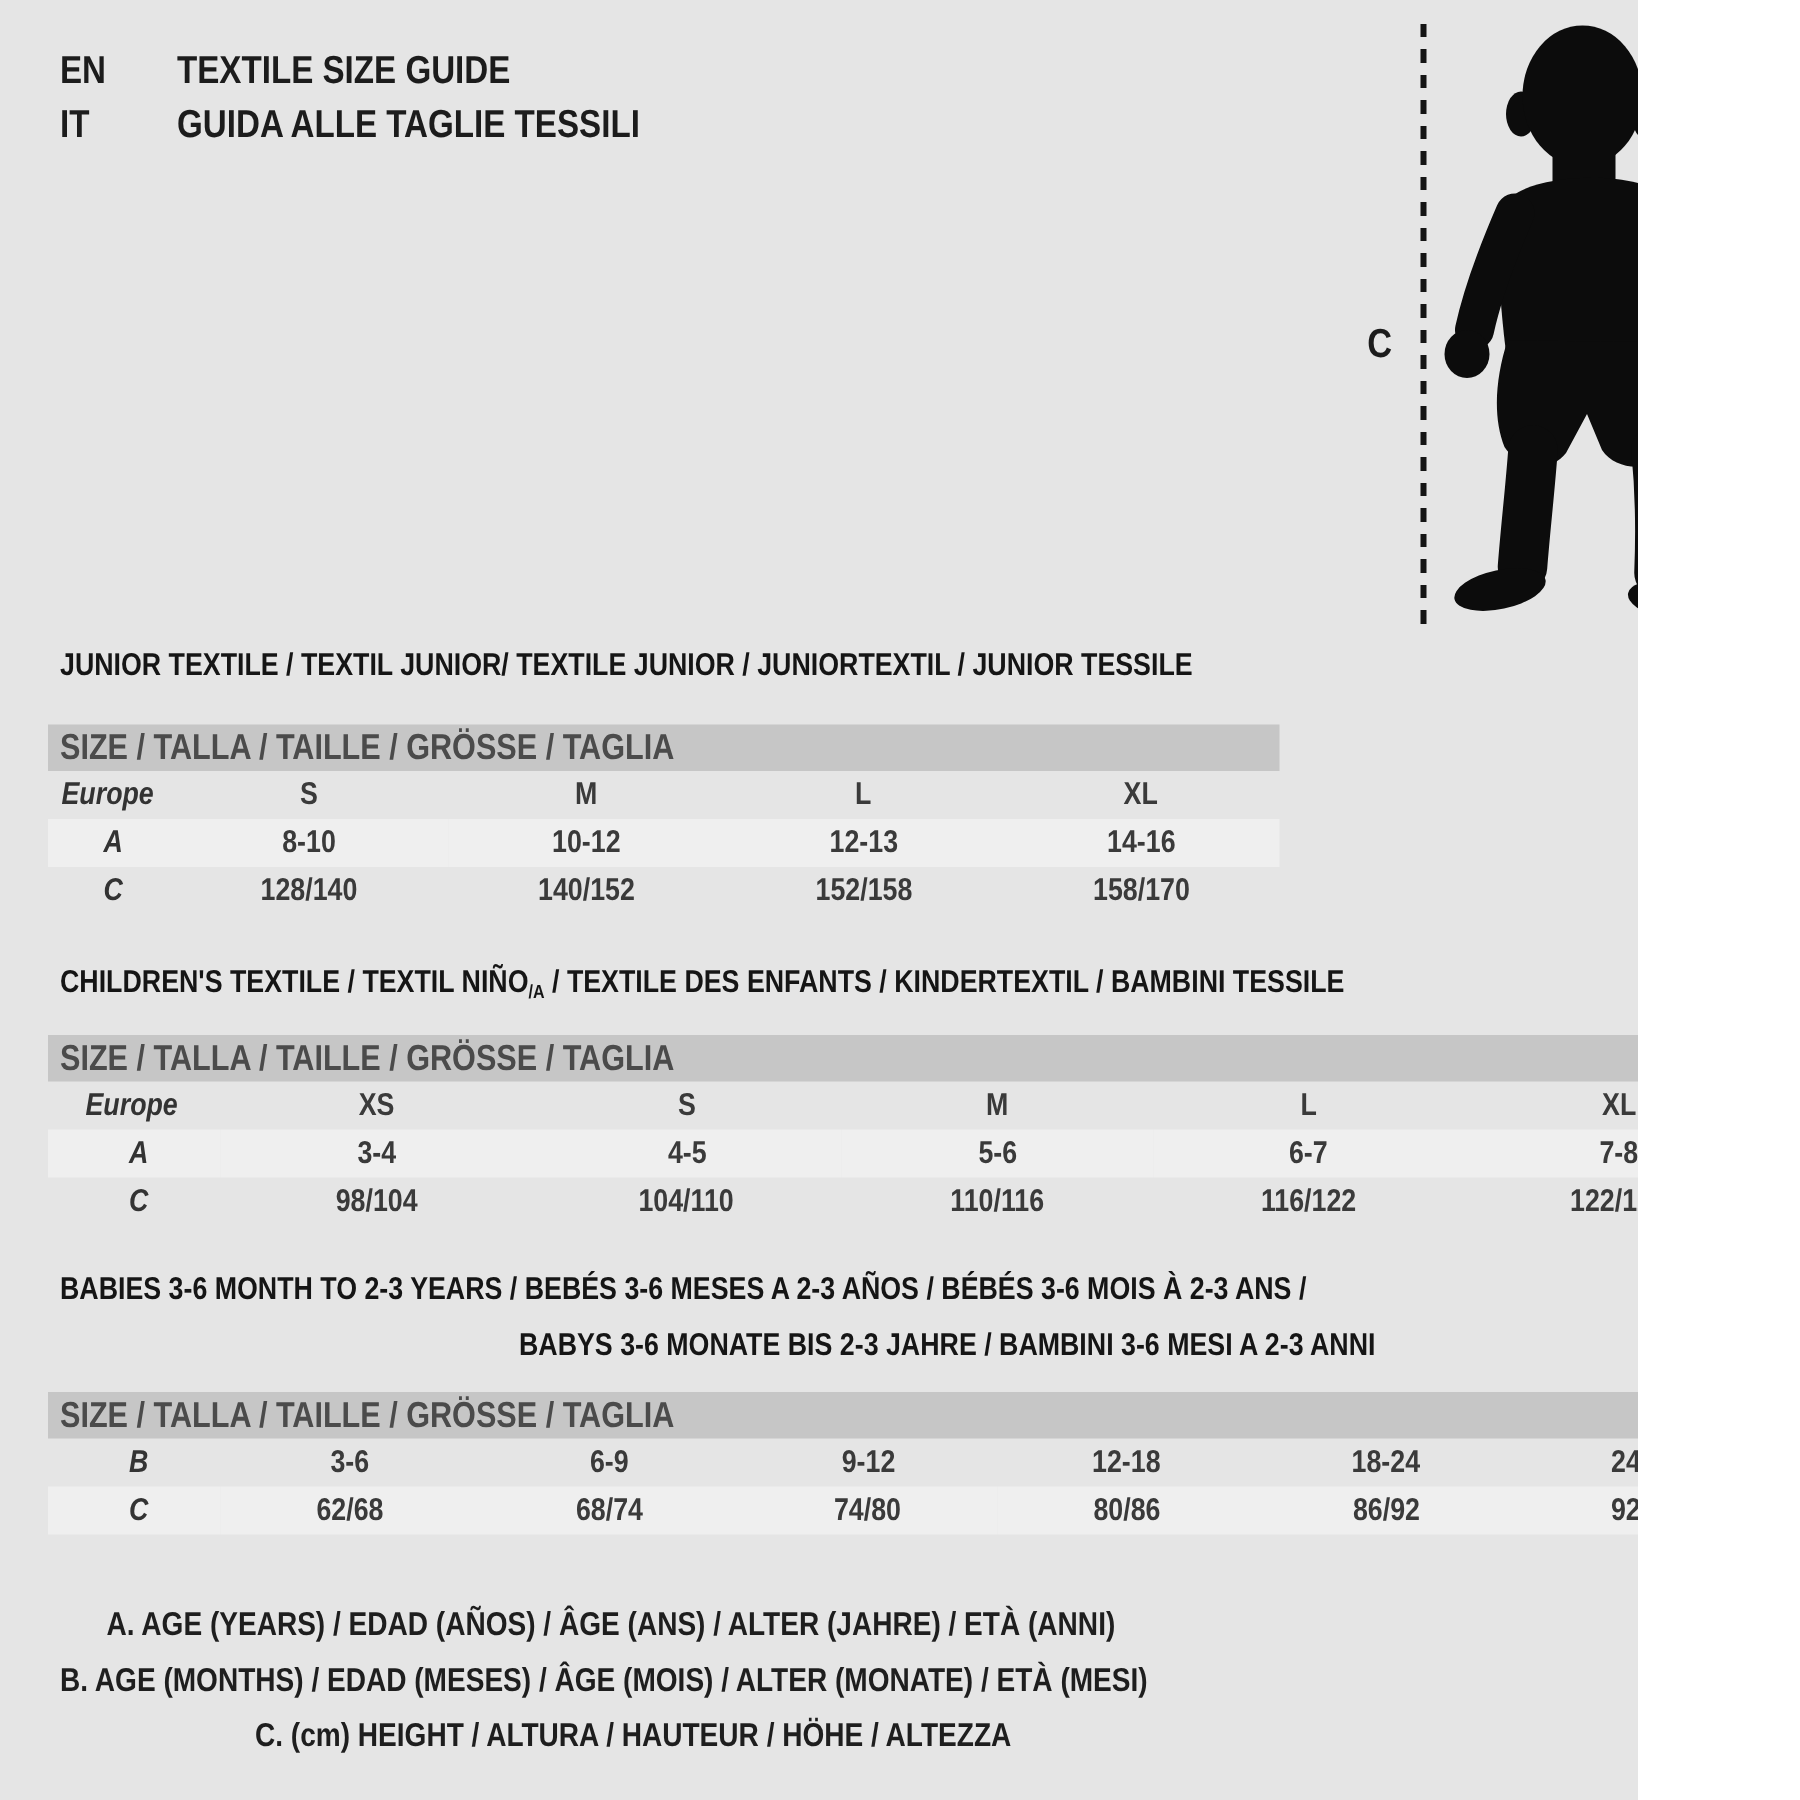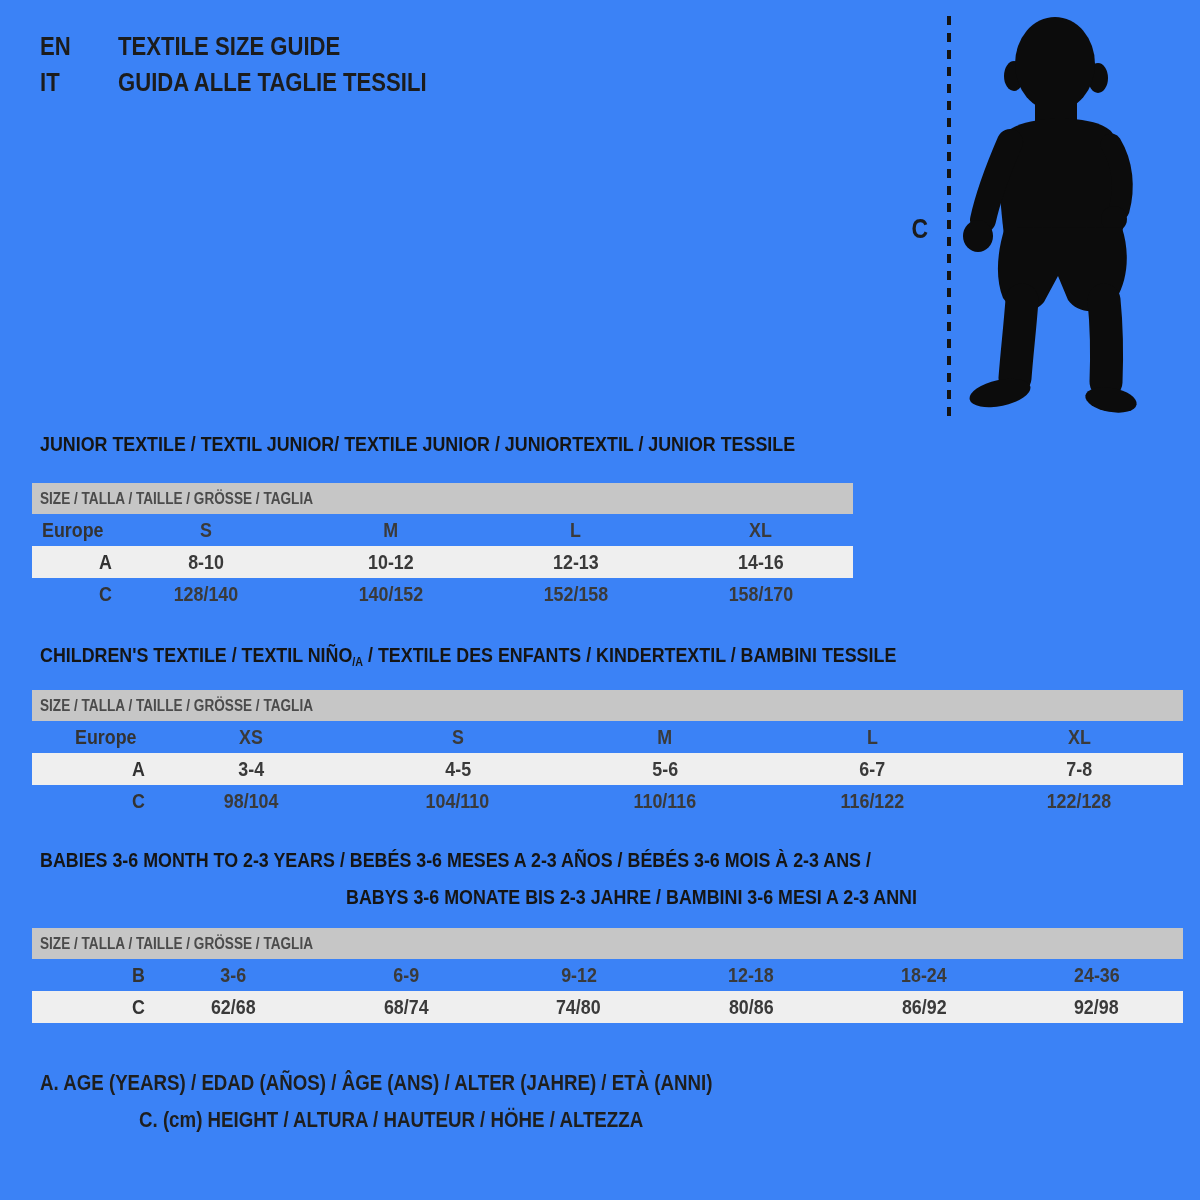--- a/index.html
+++ b/index.html
@@ -1,18 +1,18 @@
 <!DOCTYPE html>
 <html><head>
 <meta charset="utf-8">
 <style>
   * { margin:0; padding:0; box-sizing:border-box; }
   html,body { background:#fff; }
   .page {
-    position:relative; width:1200px; height:1200px; background:#3b82f6;
+    position:relative; width:1092px; height:1200px; background:#e5e5e5;
     font-family:"Liberation Sans","DejaVu Sans",sans-serif; font-weight:bold;
     color:#1c1c1c; overflow:hidden;
   }
   
   .cz { display:inline-block; transform:scaleX(0.85); transform-origin:50% 50%; white-space:nowrap; }
   .czl { transform-origin:0 50%; }
 
   
   .lang-block { position:absolute; left:40px; top:28px; }
   .lang-row { display:flex; height:36px; align-items:center; font-size:26px; letter-spacing:0; }
@@ -26,24 +26,24 @@
   .baby-svg { position:absolute; left:955px; top:12px; }
 
   
   .section-heading { position:absolute; left:40px; font-size:21px; color:#151515; }
   .sub-a { font-size:0.6em; vertical-align:-0.35em; }
   .heading-2line { line-height:37px; }
 
   
   .size-table { position:absolute; border-collapse:collapse; table-layout:fixed; }
   .size-table td { font-size:21px; color:#3a3a3a; text-align:center; vertical-align:middle; padding:0; }
-  .size-table td.lbl { text-align:right; padding-left:8px; color:#333; }
+  .size-table td.lbl { text-align:center; padding-left:8px; color:#333;font-style:italic; }
   .bar-row td {
     background:#c6c6c6; height:31px; text-align:left; padding-left:8px;
-    color:#4b4b4b; font-size:16px;text-decoration:underline;
+    color:#4b4b4b; font-size:24px;text-decoration:underline;
   }
   .data-row td { height:32px; }
   .row-alt td { background:#efefef; }
   .w-junior { left:32px; width:821px; }
   .w-wide { left:32px; width:1151px; }
   col.c-label-col { width:10%; }
 
   
   .legend { position:absolute; left:40px; top:1064px; font-size:22px; line-height:37px; color:#1e1e1e;text-align:center; }
 </style>
@@ -211,16 +211,17 @@
       <td><span class="cz">74/80</span></td>
       <td><span class="cz">80/86</span></td>
       <td><span class="cz">86/92</span></td>
       <td><span class="cz">92/98</span></td>
     </tr>
   </tbody>
     </table>
 
   <div class="legend">
     <div><span class="cz czl">A. AGE (YEARS) / EDAD (AÑOS) / ÂGE (ANS) / ALTER (JAHRE) / ETÀ (ANNI)</span></div>
+    <div><span class="cz czl">B. AGE (MONTHS) / EDAD (MESES) / ÂGE (MOIS) / ALTER (MONATE) / ETÀ (MESI)</span></div>
     <div><span class="cz czl">C. (cm) HEIGHT / ALTURA / HAUTEUR / HÖHE / ALTEZZA</span></div>
   </div>
 
 </div>
 
 </body></html>

